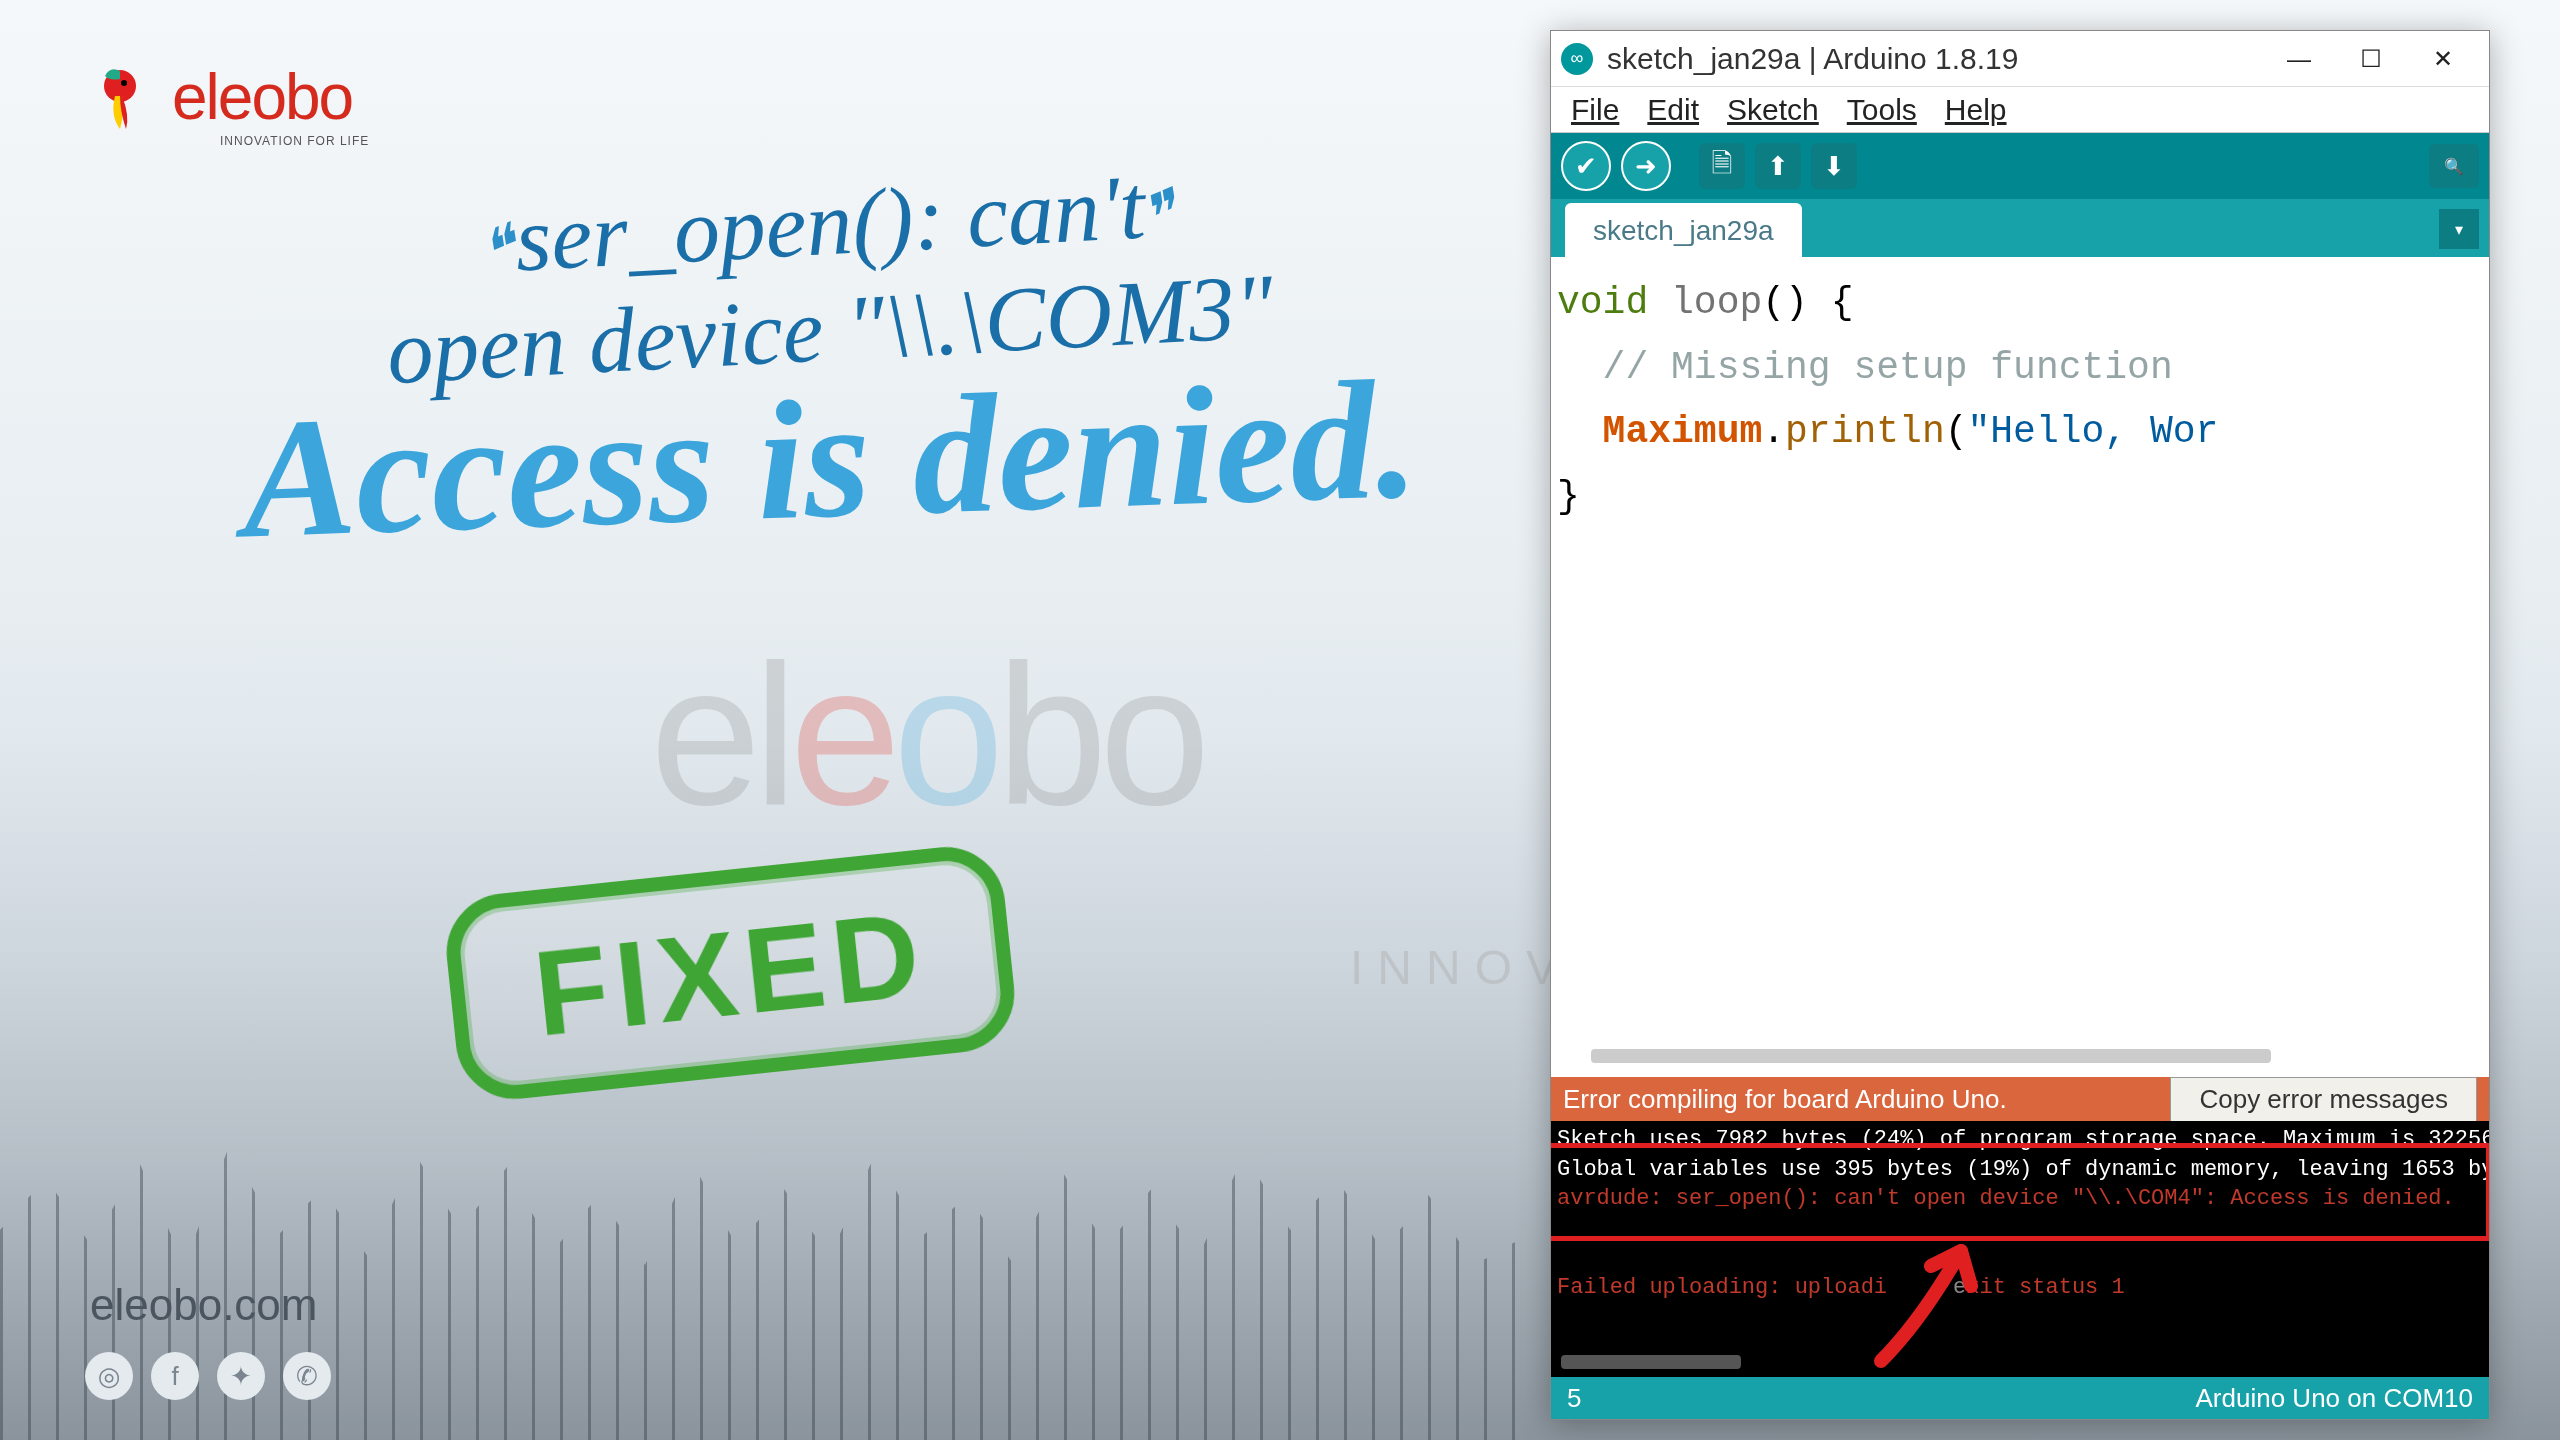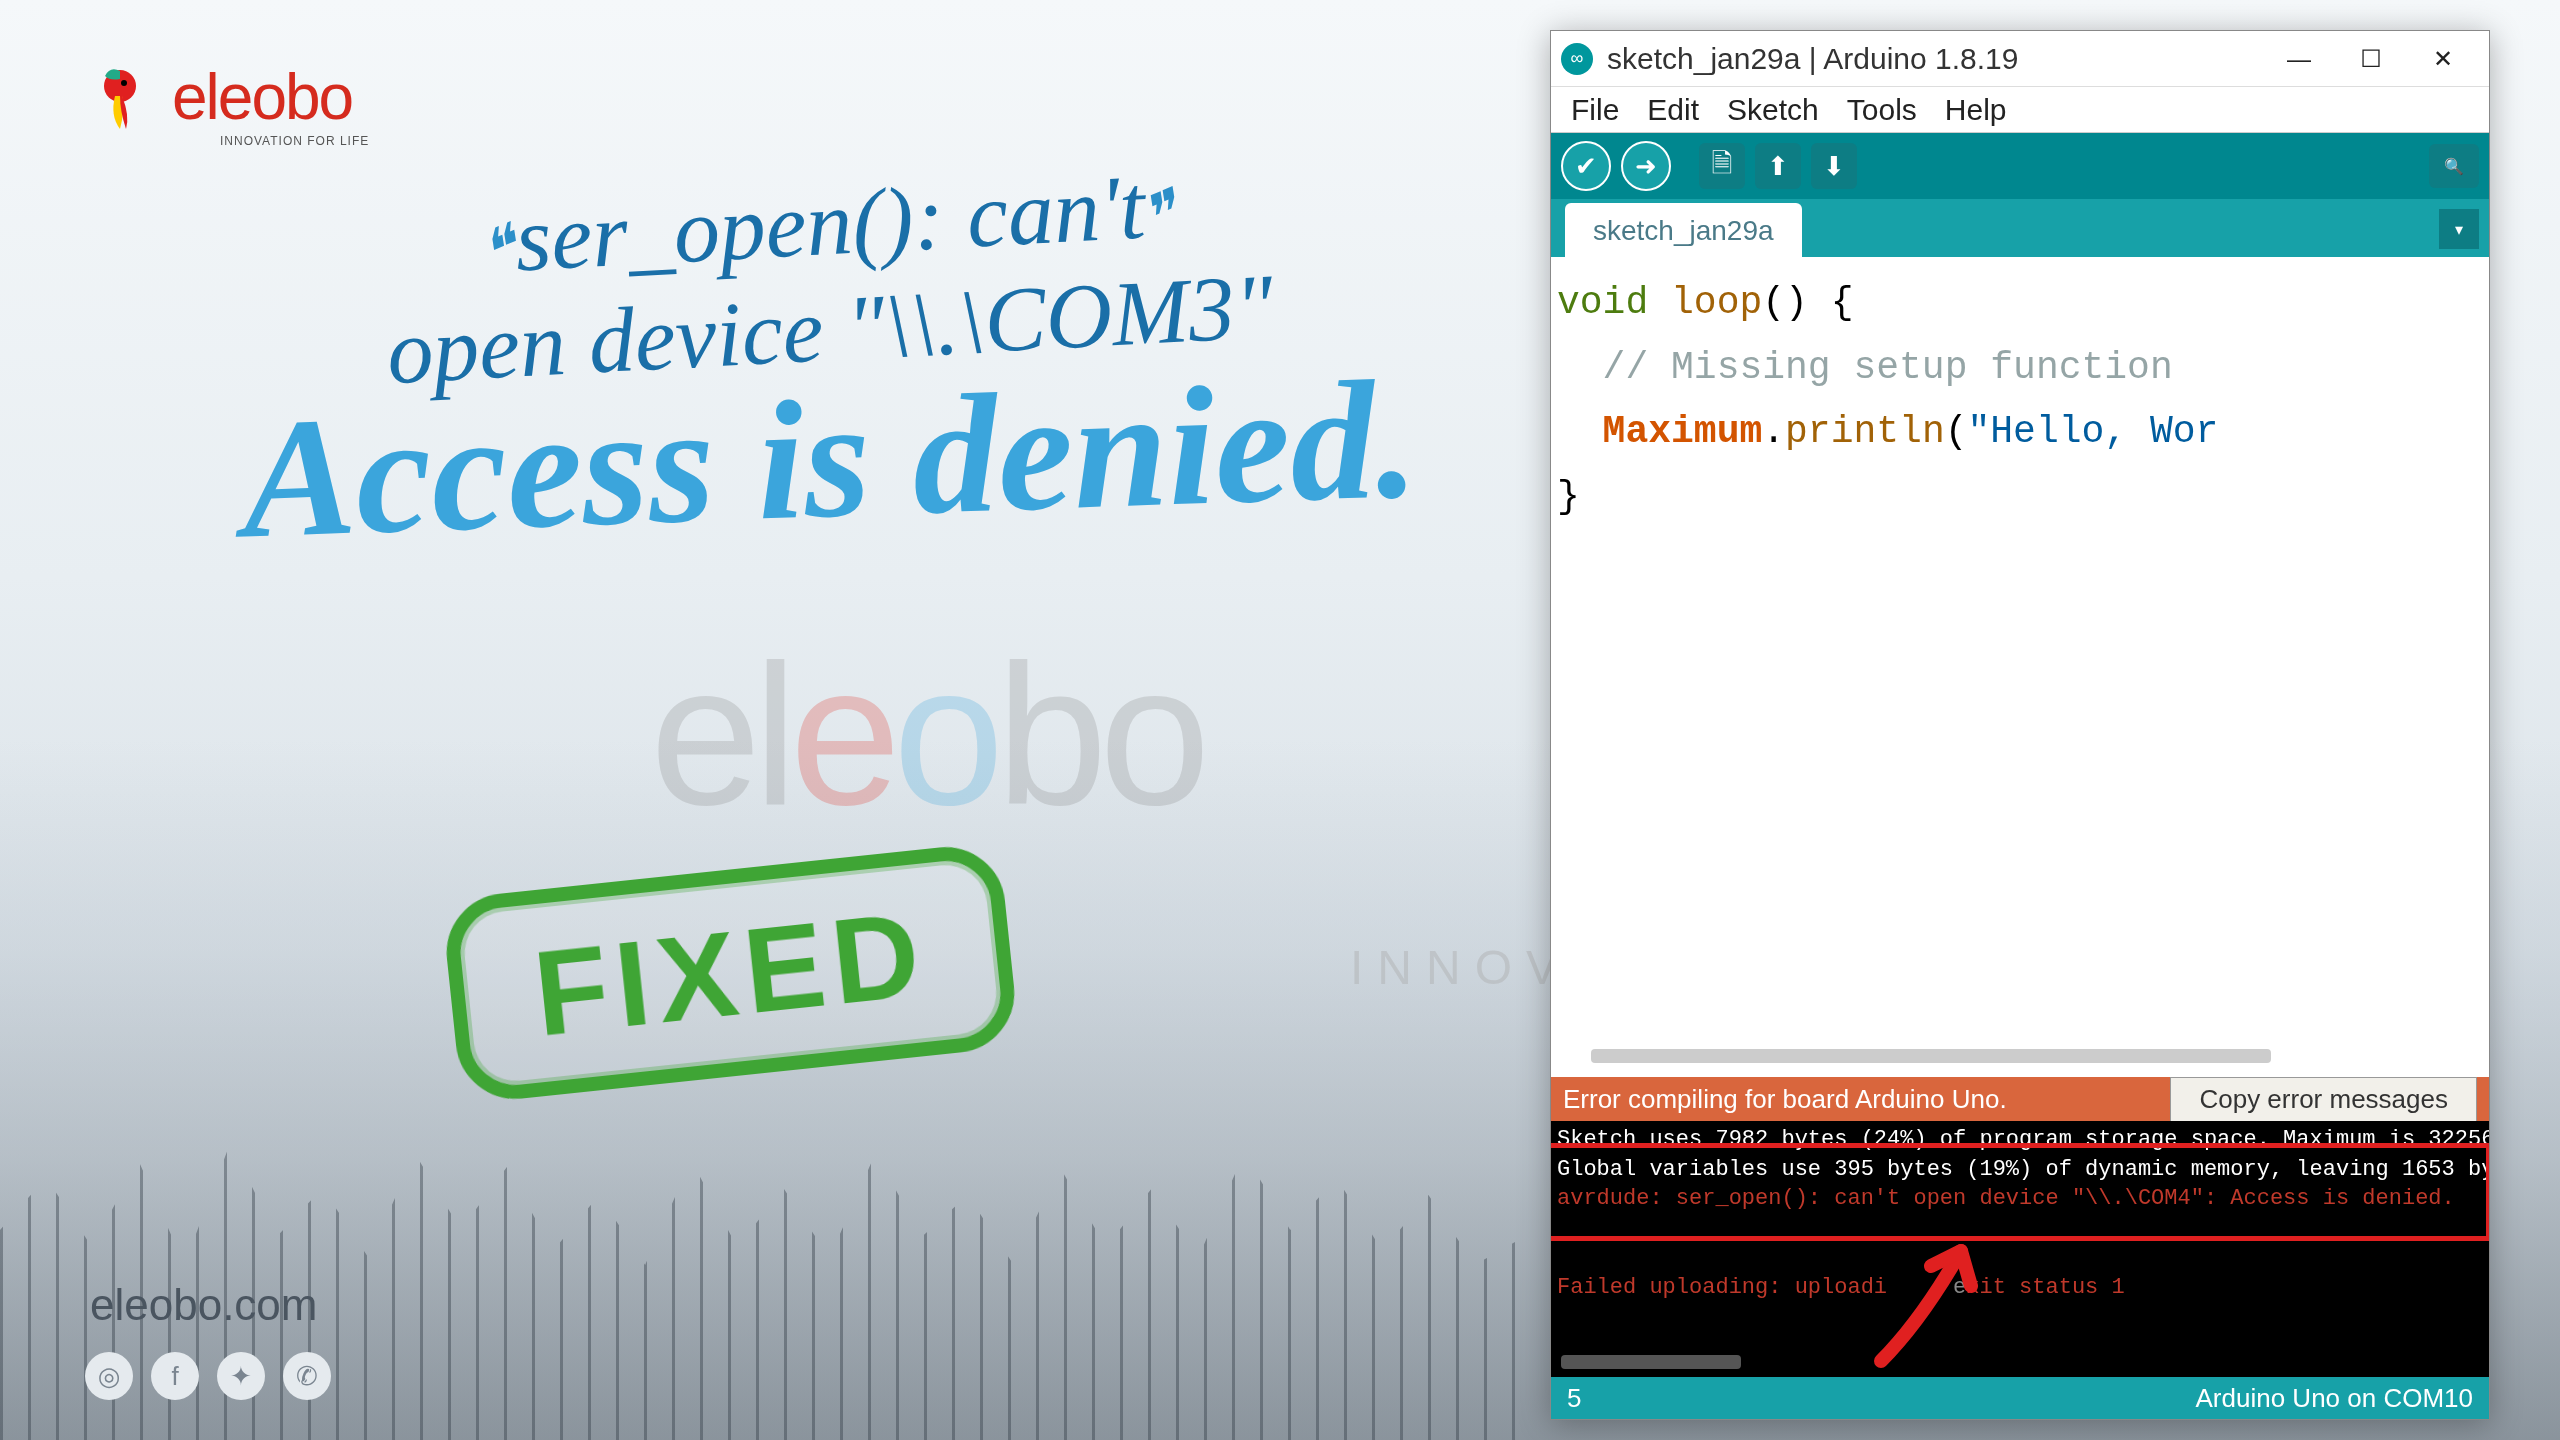--- a/index.html
+++ b/index.html
@@ -84,34 +84,34 @@
     box-shadow: 0 4px 30px rgba(0,0,0,0.3);
   }
   .titlebar {
     height: 56px; background: #fff; display: flex; align-items: center; padding: 0 10px;
     border-bottom: 1px solid #ddd;
   }
   .app-ic { width: 32px; height: 32px; border-radius: 50%; background: #00979d; color: #fff; font-size: 18px; display:flex; align-items:center; justify-content:center; margin-right: 14px;}
   .title-txt { font-size: 30px; color: #333; flex: 1;}
   .win-btn { width: 72px; height: 56px; display: flex; align-items: center; justify-content: center; font-size: 24px; color: #222;}
   .menubar { height: 46px; background: #fff; display: flex; align-items: center; padding: 0 8px; gap: 4px; border-bottom: 1px solid #ccc;}
-  .menu-it { padding: 6px 12px; font-size: 30px; color: #222; }
+  .menu-it { padding: 6px 12px; font-size: 30px; color: #222; text-decoration: underline; }
   .toolbar { height: 66px; background: #00878f; display: flex; align-items: center; padding: 0 10px; gap: 10px;}
   .tool-btn { width: 50px; height: 50px; border-radius: 50%; background: #17a1a8; display:flex; align-items:center; justify-content:center; color:#fff; font-size: 26px; border: 2px solid #fff;}
   .tool-btn.sq { border-radius: 6px; width: 46px; height: 46px; border: none; background: #0d7d84;}
   .tool-spacer { flex: 1;}
   .tool-serial { width: 50px; height: 44px; border-radius: 6px; background: #0d7d84; display:flex; align-items:center; justify-content:center; color:#fff;}
 
   .tabbar { height: 58px; background: #17a1a8; display: flex; align-items: flex-end; padding-left: 14px; text-align: right;}
   .tab { background: #fff; padding: 12px 28px 10px 28px; font-size: 28px; color: #3a6; border-top-left-radius: 6px; border-top-right-radius: 6px; color: #4a7a88;}
   .tab-dd { margin-left: auto; width: 40px; height: 40px; background: #0d7d84; margin-right: 10px; margin-bottom: 8px; display:flex; align-items:center; justify-content:center; color:#fff;}
 
   .editor { flex: 1; background: #fff; padding: 14px 6px; font-family: 'Courier New', monospace; font-size: 38px; line-height: 1.7; overflow: hidden; position: relative;}
   .kw-type { color: #4d7c0f; }
-  .kw-func { color: #a16207; }
+  .kw-func { color: #737373; }
   .kw-class { color: #d35400; font-weight: bold;}
   .kw-method { color: #a16207; text-align: center;}
   .kw-str { color: #005c9e;}
   .kw-comment { color: #95a5a6;}
   .editor-scroll { position: absolute; bottom: 14px; left: 40px; width: 680px; height: 14px; background: #ccc; border-radius: 4px;}
 
   .status-orange { height: 44px; background: #d9663d; display: flex; align-items: center; padding: 0 12px;}
   .status-orange-txt { color: #fff; font-size: 26px; flex: 1;}
   .copy-btn { background: #f2f0ea; padding: 6px 28px; font-size: 26px; color: #333; border: 1px solid #999;}
 

